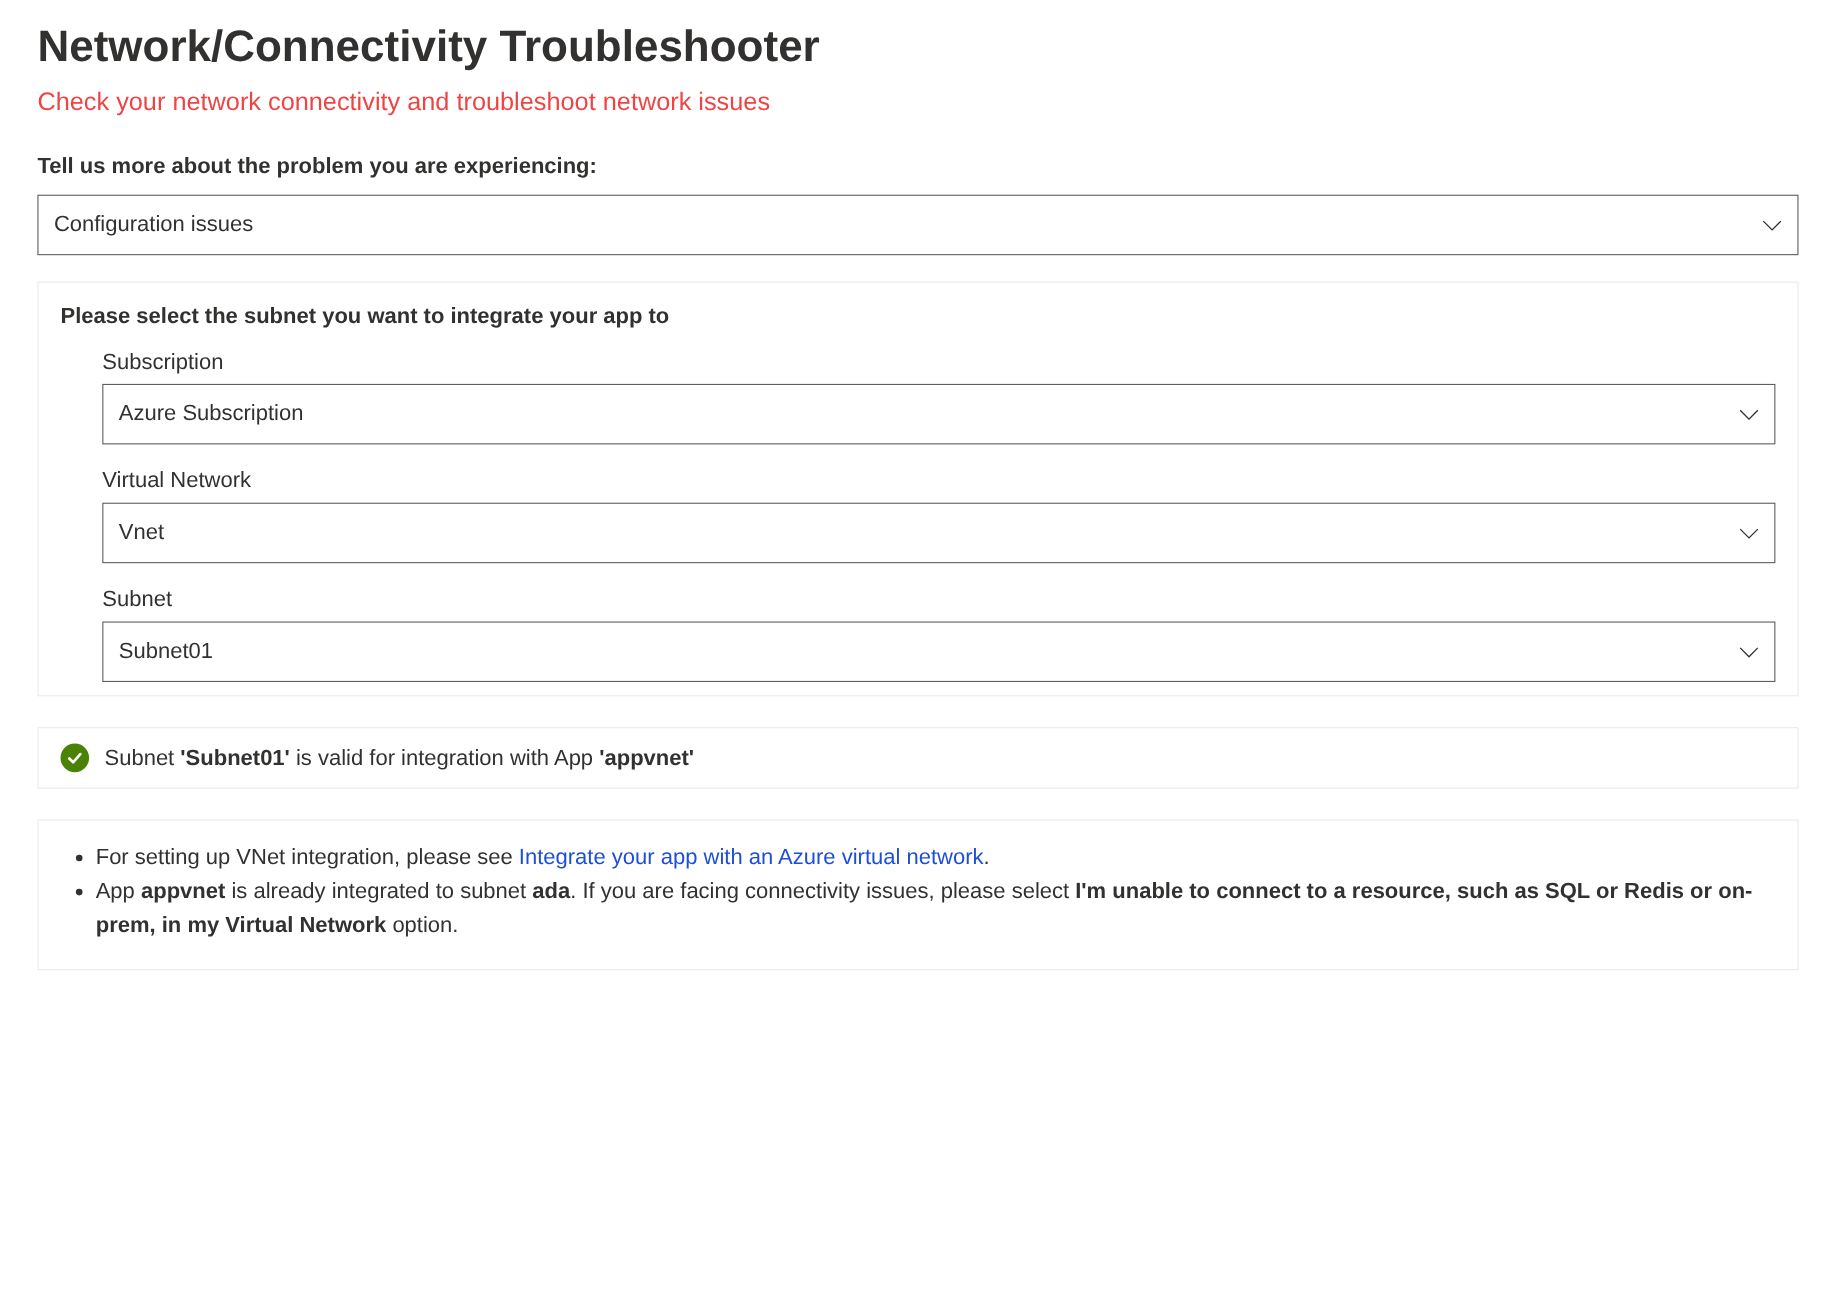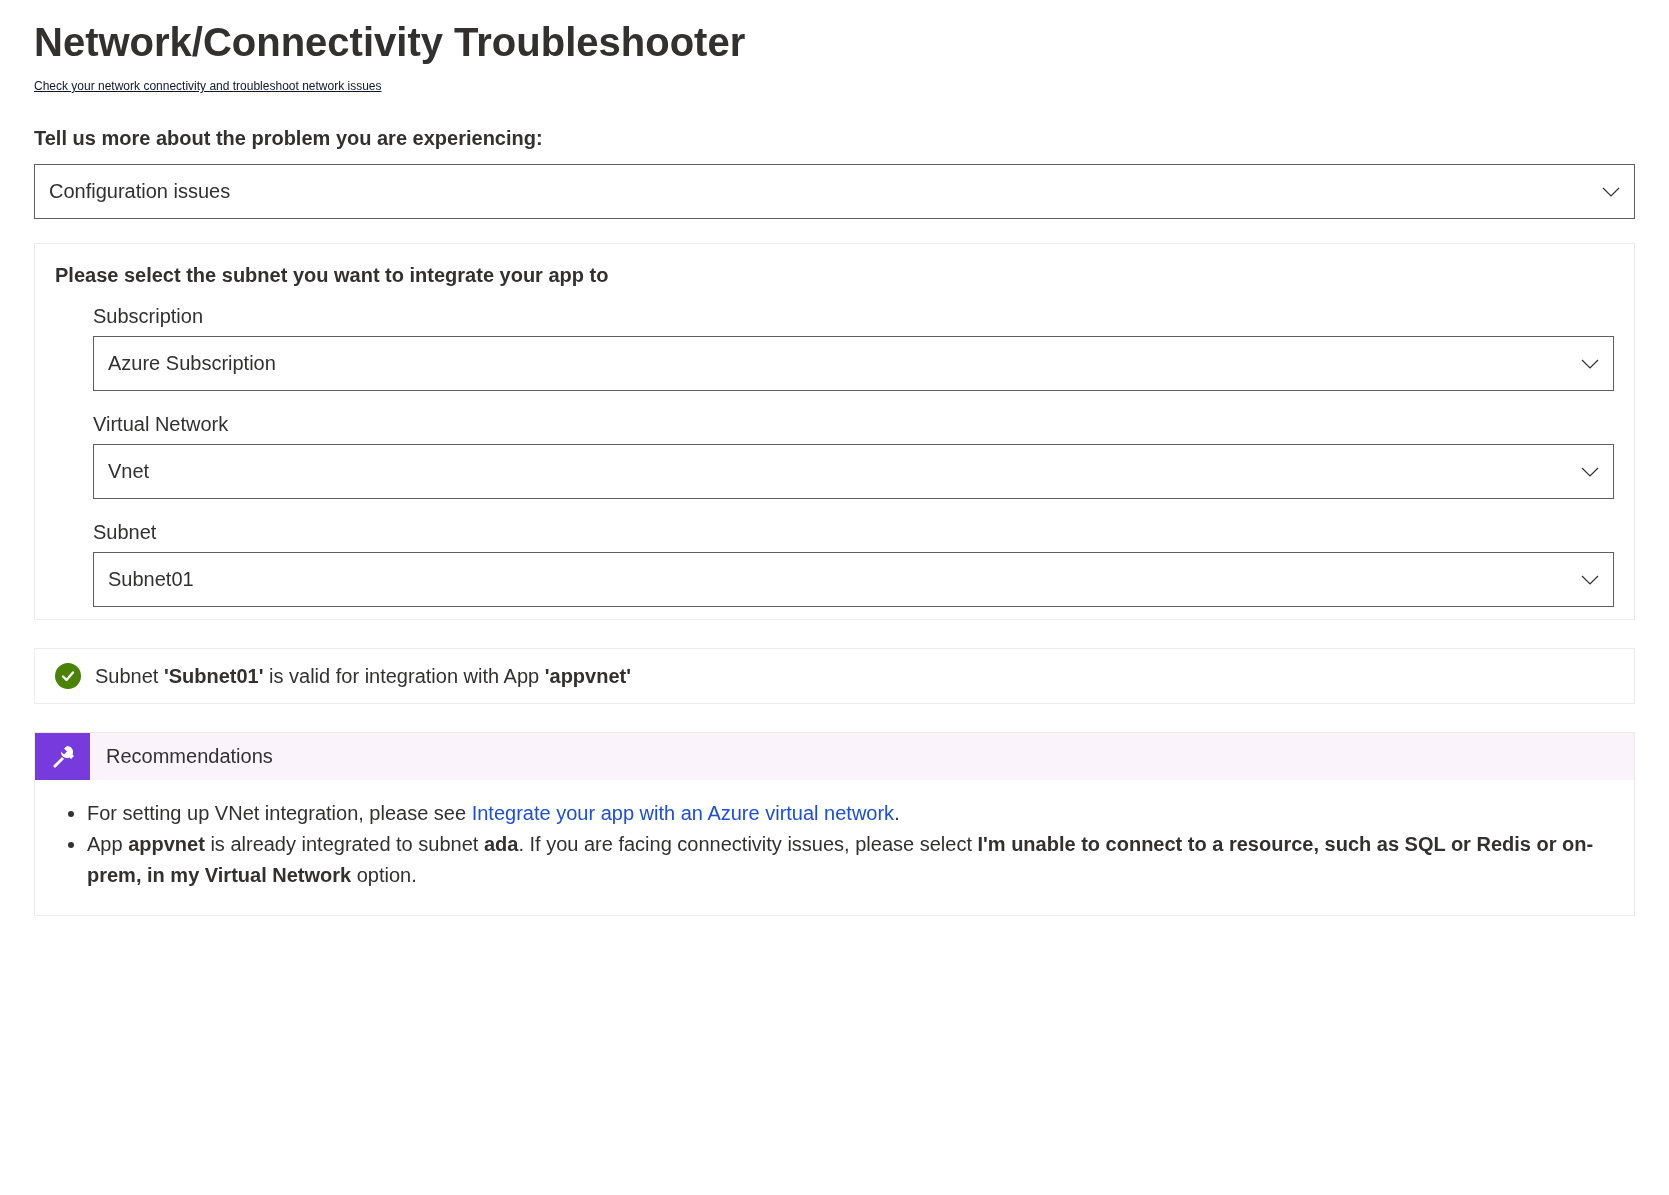--- a/index.html
+++ b/index.html
@@ -11,24 +11,23 @@
     background: #fff;
     font-size: 20px;
   }
   h1.page-title {
     font-size: 40px;
     font-weight: 600;
     margin: 0 0 14px 0;
     color: #323130;
   }
   .subtitle {
-    font-size: 12px;
-    color: #0f172a;
+    font-size: 23px;
+    color: #ef4444;
     margin: 0 0 34px 0;
-    text-decoration: underline;
   }
   .prompt-label {
     font-size: 20px;
     font-weight: 600;
     margin: 0 0 14px 0;
   }
   .select {
     display: flex;
     align-items: center;
     justify-content: space-between;
@@ -179,28 +178,20 @@
     <svg width="16" height="16" viewBox="0 0 16 16">
         <path d="M3 8.5 L6.5 12 L13 4.5" stroke="#fff" stroke-width="2.4" fill="none" stroke-linecap="round" stroke-linejoin="round"></path>
       </svg>
   </span>
   <span class="status-text">
     <span>Subnet </span><span class="b">'Subnet01'</span><span> is valid for integration with App </span><span class="b">'appvnet'</span>
   </span>
 </div>
 
 <div class="rec-panel">
-  <div class="rec-header">
-    <div class="rec-icon-box">
-      <svg width="30" height="30" viewBox="0 0 30 30">
-        <path d="M19 4 a6 6 0 0 1 5.5 8.5 L26 14 l-3 3 -1.5-1.5 A6 6 0 0 1 13 9.5 L16 12.5 19 9.5 16 6.5 Z M14 15 L5 24 l2 2 9-9 Z" fill="#fff"></path>
-      </svg>
-    </div>
-    <div class="rec-title">Recommendations</div>
-  </div>
   <div class="rec-body">
     <ul>
       <li>
         <span>For setting up VNet integration, please see </span><a href="#">Integrate your app with an Azure virtual network</a><span>.</span>
       </li>
       <li>
         <span>App </span><span class="b">appvnet</span><span> is already integrated to subnet </span><span class="b">ada</span><span>. If you are facing connectivity issues, please select </span><span class="b">I'm unable to connect to a resource, such as SQL or Redis or on-prem, in my Virtual Network</span><span> option.</span>
       </li>
     </ul>
   </div>

